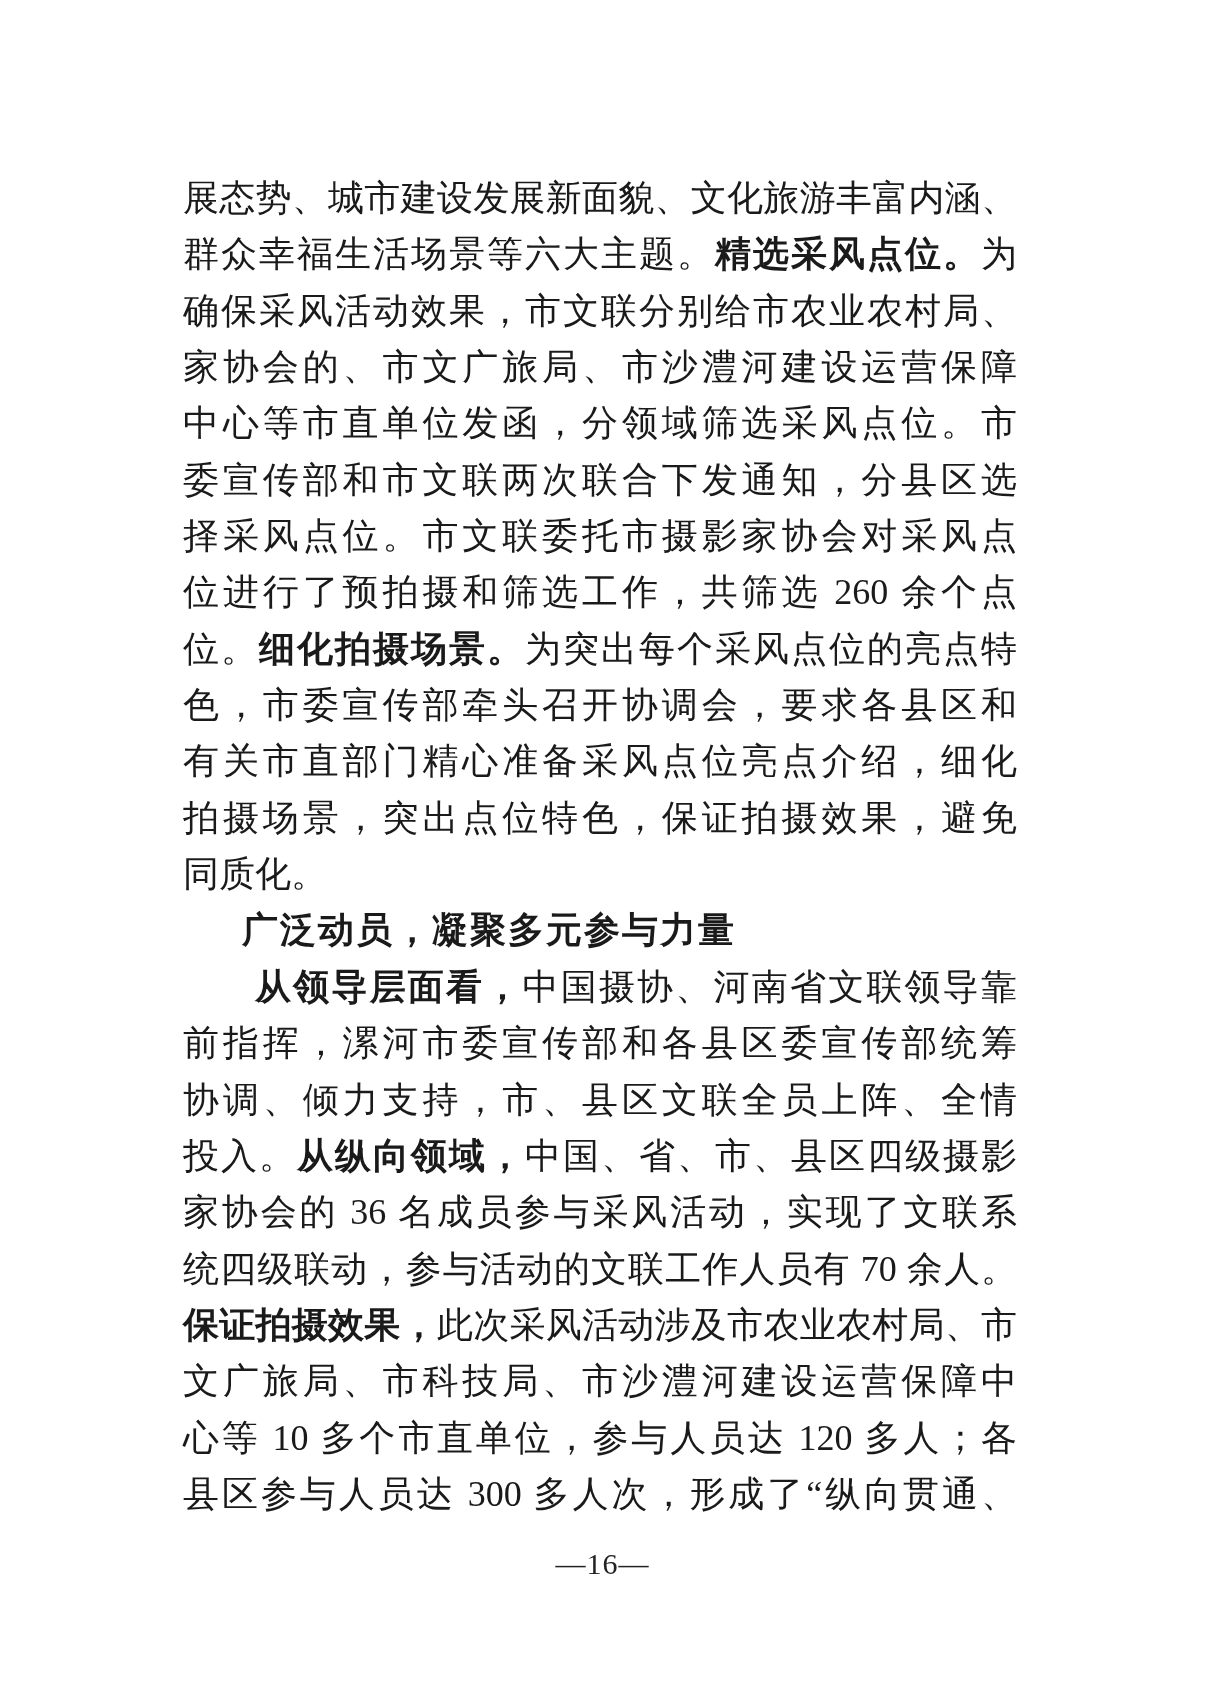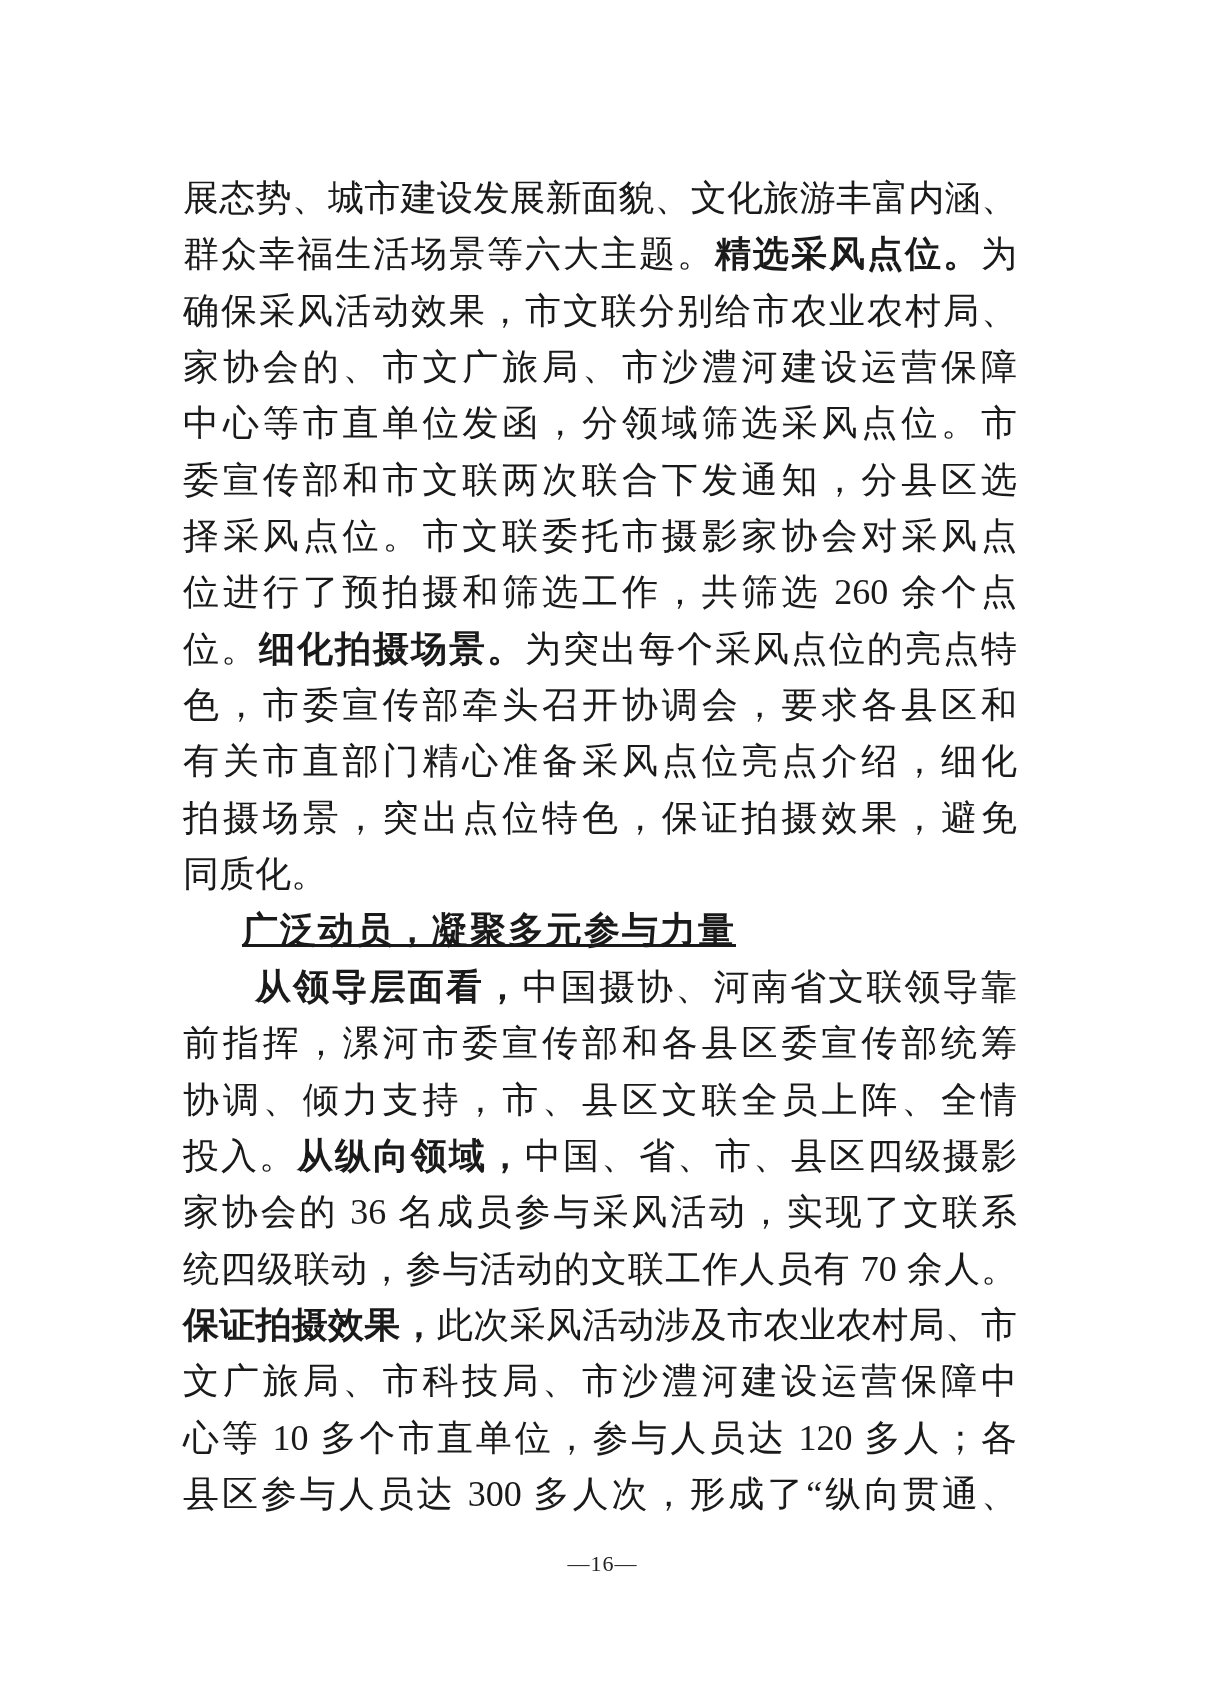--- a/index.html
+++ b/index.html
@@ -36,33 +36,32 @@
     text-align: right;
     text-align-last: left;
   }
   .indent {
     text-indent: 72px;
   }
   .heading {
     font-weight: bold;
     text-indent: 59px;
     letter-spacing: 2px;
-    text-decoration: underline;
   }
   .hei {
     font-family: Liberation Sans, sans-serif;
     font-weight: bold;
   }
   .footer {
     position: absolute;
     top: 1544px;
     left: 0;
     width: 100%;
     text-align: center;
-    font-size: 22px;
+    font-size: 30px;
     line-height: 40px;
     color: #222222;
     letter-spacing: 1px;
   }
 </style>
 </head>
 <body>
 
 <div class="page">
   <div class="text-block">

